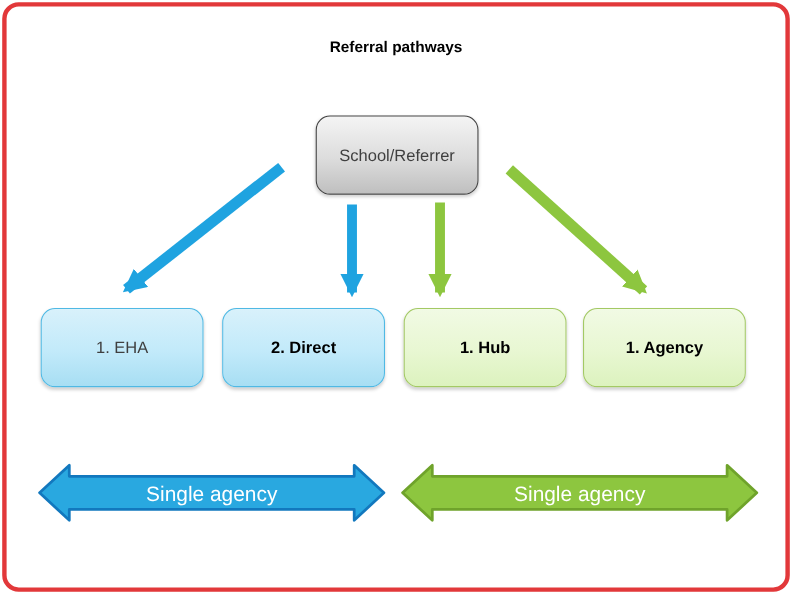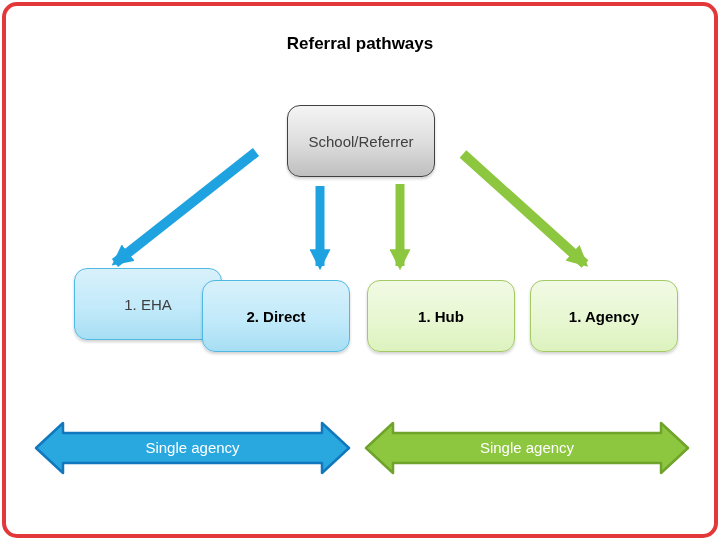--- a/index.html
+++ b/index.html
@@ -14,21 +14,21 @@
     position:absolute;
     inset:2px;
     border:4px solid #e2383a;
     border-radius:15px;
     pointer-events:none;
   }
   .title{
     position:absolute;
     top:34px;left:0;width:720px;
     text-align:center;
-    font-size:17px;
+    font-size:14px;
     font-weight:bold;
     color:#000;
     letter-spacing:0px;
   }
   .box{
     position:absolute;
     width:148px;height:72px;
     border-radius:13px;
     display:flex;align-items:center;justify-content:center;
     font-size:15px;
@@ -44,33 +44,33 @@
   .box-blue{
     background:linear-gradient(to bottom,#d8f1fb 0%,#c2eafa 55%,#a7def3 100%);
     border:1.5px solid #4fb9e4;
   }
   .box-green{
     background:linear-gradient(to bottom,#f1fae4 0%,#e8f7d2 55%,#dcf2be 100%);
     border:1.5px solid #a3c964;
   }
   .box .lbl-normal{color:#3f3f3f;font-weight:400;}
   .box .lbl-bold{color:#000;font-weight:bold;}
-  .pos-1{left:37px;top:268px;margin-left:37px;}
+  .pos-1{left:37px;top:280px;}
   .pos-2{left:202px;top:280px;}
   .pos-3{left:367px;top:280px;}
   .pos-4{left:530px;top:280px;}
   .arrow-layer{
     position:absolute;left:0;top:0;width:720px;height:540px;
     pointer-events:none;
   }
   .legend-label{
     position:absolute;
     top:439px;
     text-align:center;
-    font-size:15px;
+    font-size:19px;
     color:#ffffff;
   }
   .legend-label.single{left:36px;width:313px;}
   .legend-label.multi{left:366px;width:322px;}
 </style>
 </head>
 <body>
 
 <div class="slide">
 

